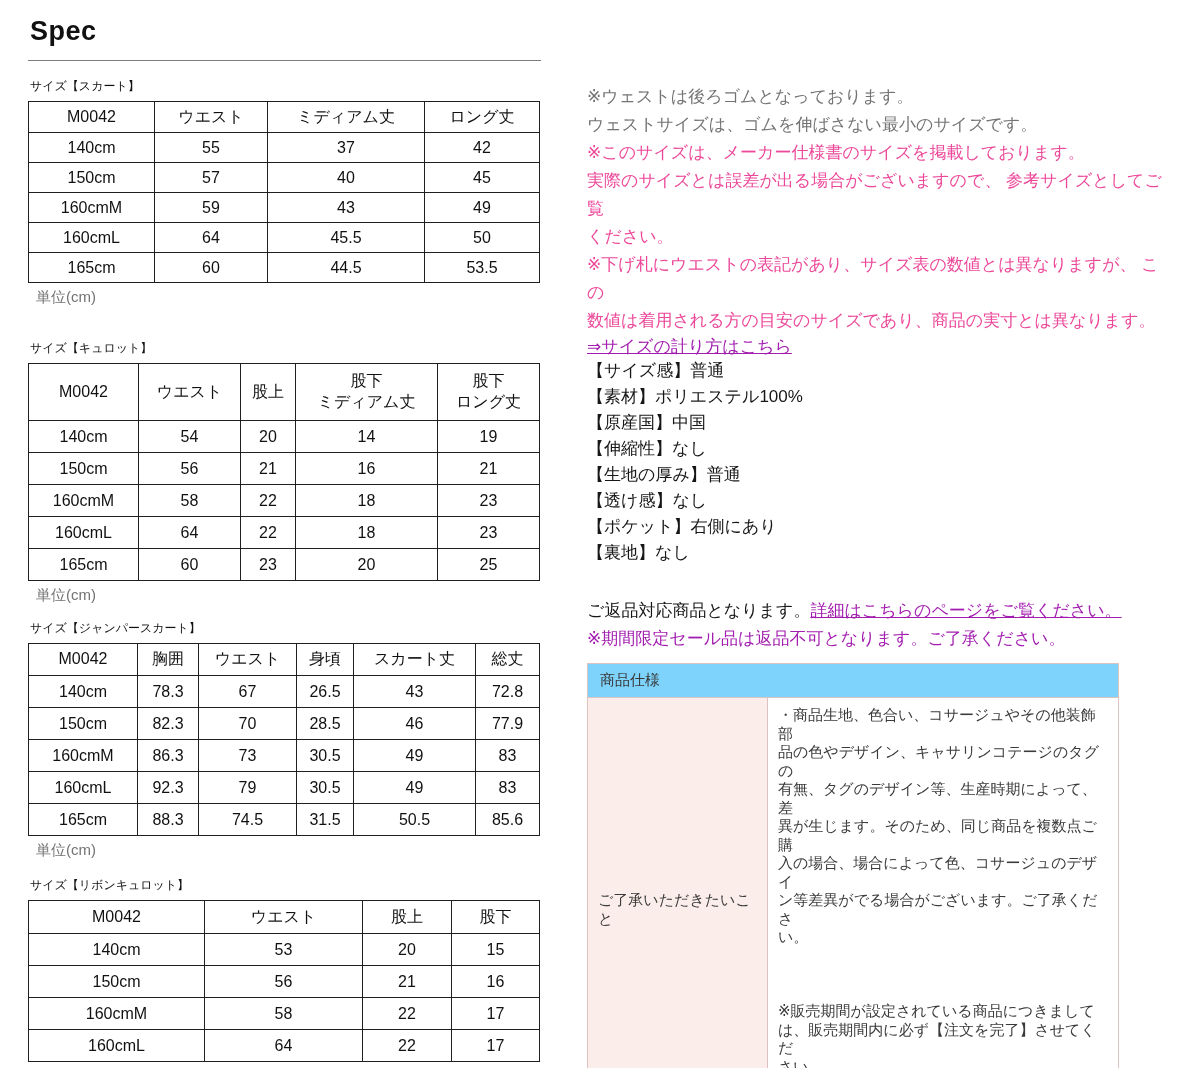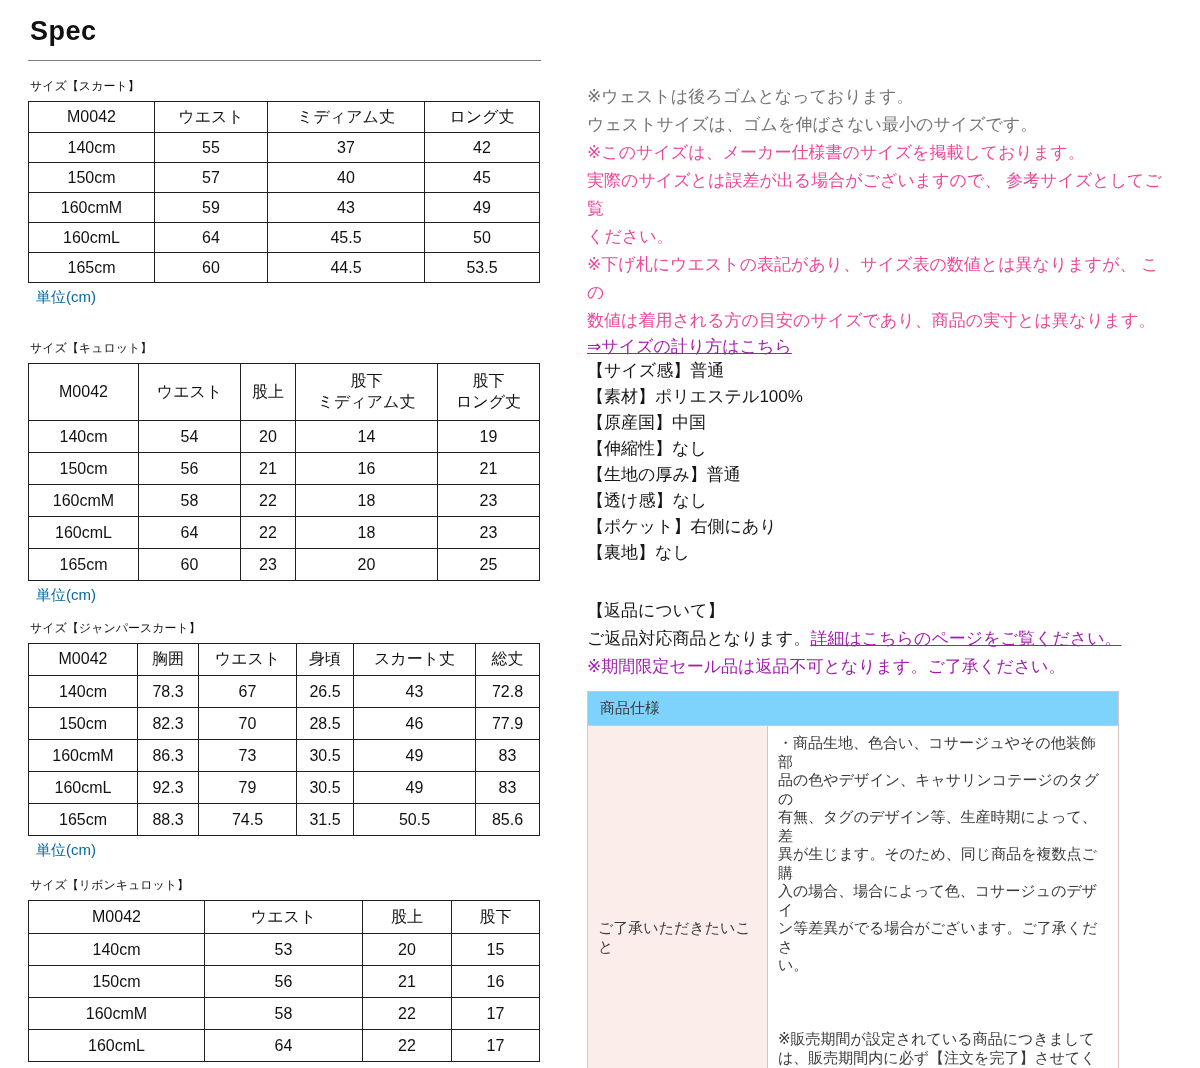--- a/index.html
+++ b/index.html
@@ -24,21 +24,21 @@
   table.size-table{border-collapse:collapse;table-layout:fixed;width:511px;}
   .size-table th,.size-table td{
     border:1px solid #1f1f1f;text-align:center;vertical-align:middle;
     font-size:16px;font-weight:normal;padding:0;color:#111;
   }
   .size-table th{white-space:pre-line;line-height:1.3;}
   .tbl-0 th{height:30px;} .tbl-0 td{height:29px;}
   .tbl-1 th{height:56px;} .tbl-1 td{height:31px;}
   .tbl-2 th{height:31px;} .tbl-2 td{height:31px;}
   .tbl-3 th{height:32px;} .tbl-3 td{height:31px;}
-  .unit{font-size:15px;margin:5px 0 0 8px;color:#0369a1;}
+  .unit{font-size:15px;margin:5px 0 0 8px;color:#737373;}
 
   
   .right-col p{margin:0;}
   .note-red{color:#737373;font-size:17px;line-height:28px;white-space:pre-line;}
   .note-black{color:#ec4899;font-size:17px;line-height:28px;white-space:pre-line;}
   .link-row{margin-top:13px;}
   a.plain-link{color:#a21caf;text-decoration:underline;font-size:17px;cursor:pointer;}
   .attrs{margin-top:30px;font-size:17px;line-height:26px;white-space:pre-line;color:#161616;}
   .returns{margin-top:31px;font-size:17px;line-height:28px;color:#161616;}
   .sale-note{color:#a21caf;}
@@ -316,21 +316,20 @@
       <p class="attrs">【サイズ感】普通
 【素材】ポリエステル100%
 【原産国】中国
 【伸縮性】なし
 【生地の厚み】普通
 【透け感】なし
 【ポケット】右側にあり
 【裏地】なし</p>
 
       <div class="returns">
-        <p>【返品について】</p>
         <p><span>ご返品対応商品となります。</span><a class="plain-link">詳細はこちらのページをご覧ください。</a></p>
         <p class="sale-note">※期間限定セール品は返品不可となります。ご了承ください。</p>
       </div>
 
       <div class="spec-table">
         <div class="spec-header">商品仕様</div>
         <div class="spec-row">
           <div class="spec-label">ご了承いただきたいこと</div>
           <div class="spec-body">・商品生地、色合い、コサージュやその他装飾部
 品の色やデザイン、キャサリンコテージのタグの

